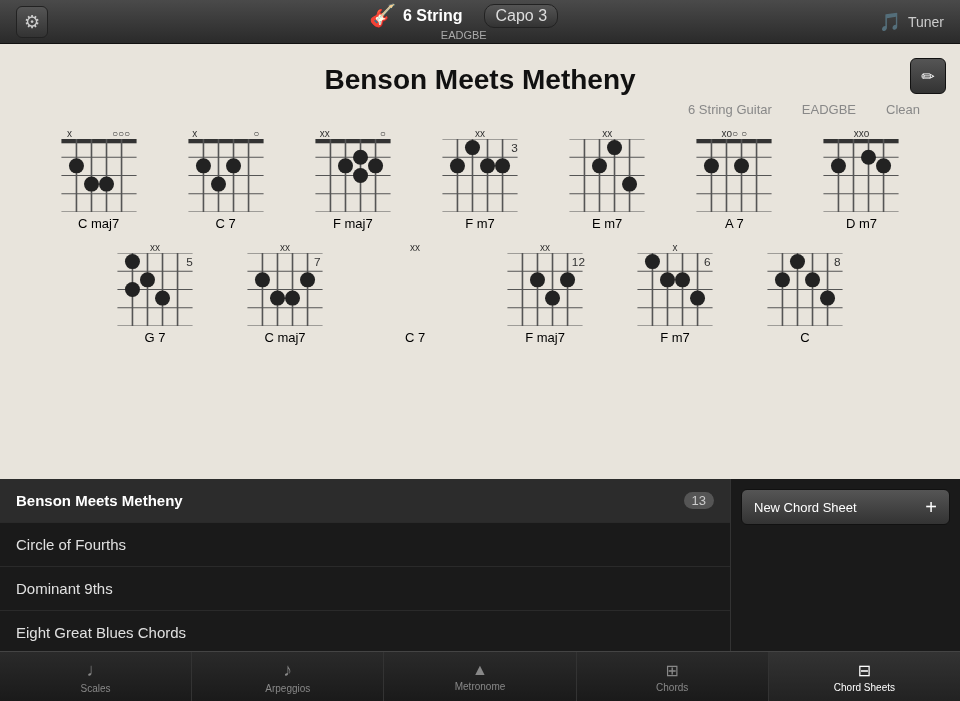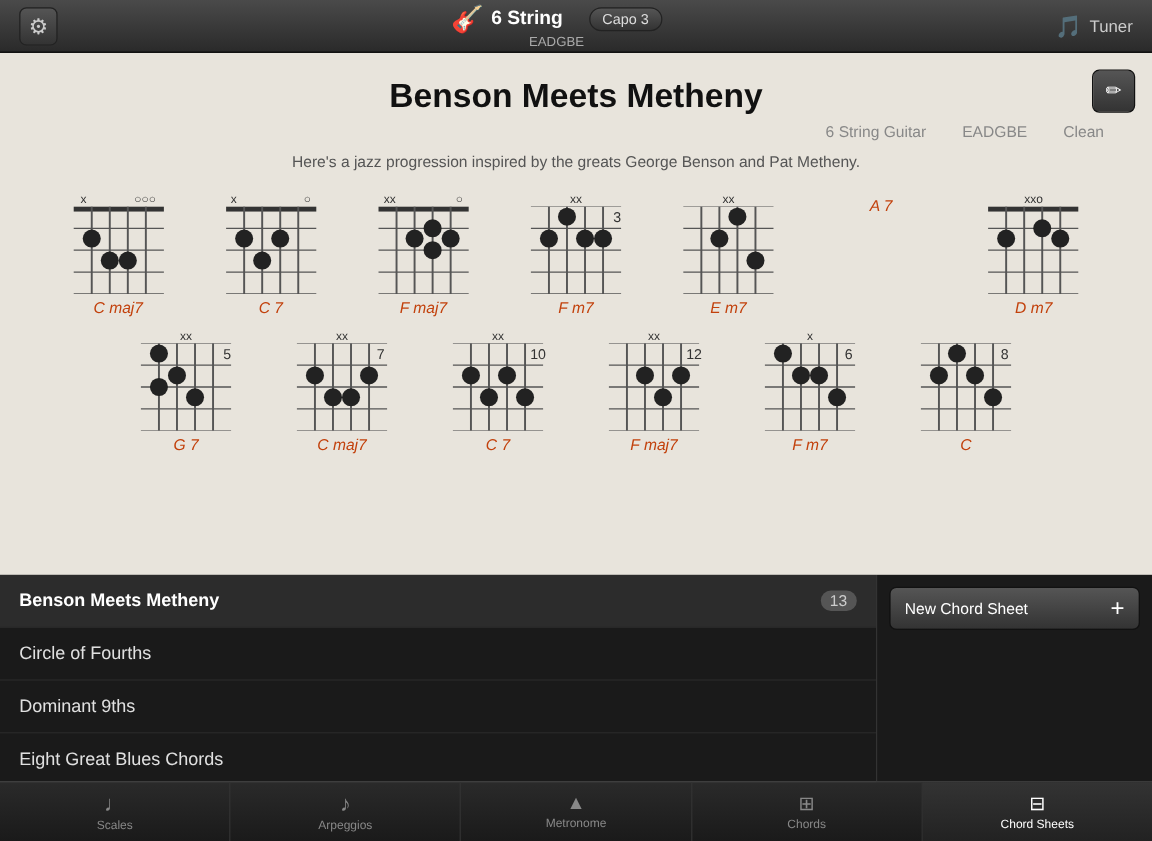--- a/index.html
+++ b/index.html
@@ -60,21 +60,21 @@
     .guitar-tuning {
       font-size: 11px;
       color: #aaa;
       text-align: center;
     }
     .capo-badge {
       margin-left: 16px;
       background: linear-gradient(to bottom, #555, #333);
       border-radius: 10px;
       padding: 2px 10px;
-      font-size: 12px;
+      font-size: 16px;
       color: #ddd;
       border: 1px solid #222;
     }
     .top-bar-right {
       display: flex;
       align-items: center;
       gap: 6px;
     }
     .tuner-icon {
       font-size: 18px;
@@ -143,23 +143,22 @@
       align-items: center;
       width: 120px;
     }
     .chord-diagram {
       position: relative;
       width: 90px;
       height: 85px;
     }
     .chord-name {
       font-size: 13px;
-      color: #c2410c;
+      color: #000000;
       margin-top: 4px;
-      font-style: italic;
     }
     .open-mute-indicators {
       position: absolute;
       top: 0;
       left: 0;
       right: 0;
       display: flex;
       justify-content: space-around;
       padding: 0 4px;
       font-size: 10px;
@@ -347,21 +346,20 @@
   <div class="main-content">
     <div class="edit-btn">
       <span>✏</span>
     </div>
     <div class="song-title">Benson Meets Metheny</div>
     <div class="song-meta">
       <span>6 String Guitar</span>
       <span>EADGBE</span>
       <span>Clean</span>
     </div>
-    <div class="song-desc">Here's a jazz progression inspired by the greats George Benson and Pat Metheny.</div>
 
     <div class="chord-row">
 
       <div class="chord-item">
         <div class="chord-diagram">
           <div class="open-mute-indicators">x<span style="margin-left:2px"></span>○○○</div>
           <div class="fretboard">
             <svg viewBox="0 0 70 68" xmlns="http://www.w3.org/2000/svg">
               <rect x="0" y="0" width="70" height="4" fill="#333"></rect>
               <line x1="14" y1="0" x2="14" y2="68" stroke="#555" stroke-width="1.5"></line>
@@ -470,20 +468,38 @@
               <circle cx="28" cy="25" r="7" fill="#222"></circle>
               <circle cx="42" cy="8" r="7" fill="#222"></circle>
               <circle cx="56" cy="42" r="7" fill="#222"></circle>
             </svg>
           </div>
         </div>
         <span class="chord-name">E m7</span>
       </div>
 
       <div class="chord-item">
+        <div class="chord-diagram">
+          <div class="open-mute-indicators">xo○ ○</div>
+          <div class="fretboard">
+            <svg viewBox="0 0 70 68" xmlns="http://www.w3.org/2000/svg">
+              <rect x="0" y="0" width="70" height="4" fill="#333"></rect>
+              <line x1="14" y1="0" x2="14" y2="68" stroke="#555" stroke-width="1.5"></line>
+              <line x1="28" y1="0" x2="28" y2="68" stroke="#555" stroke-width="1.5"></line>
+              <line x1="42" y1="0" x2="42" y2="68" stroke="#555" stroke-width="1.5"></line>
+              <line x1="56" y1="0" x2="56" y2="68" stroke="#555" stroke-width="1.5"></line>
+              <line x1="0" y1="17" x2="70" y2="17" stroke="#555" stroke-width="1"></line>
+              <line x1="0" y1="34" x2="70" y2="34" stroke="#555" stroke-width="1"></line>
+              <line x1="0" y1="51" x2="70" y2="51" stroke="#555" stroke-width="1"></line>
+              <line x1="0" y1="68" x2="70" y2="68" stroke="#555" stroke-width="1"></line>
+              <circle cx="14" cy="25" r="7" fill="#222"></circle>
+              <circle cx="42" cy="25" r="7" fill="#222"></circle>
+            </svg>
+          </div>
+        </div>
         <span class="chord-name">A 7</span>
       </div>
 
       <div class="chord-item">
         <div class="chord-diagram">
           <div class="open-mute-indicators">xxo</div>
           <div class="fretboard">
             <svg viewBox="0 0 70 68" xmlns="http://www.w3.org/2000/svg">
               <rect x="0" y="0" width="70" height="4" fill="#333"></rect>
               <line x1="14" y1="0" x2="14" y2="68" stroke="#555" stroke-width="1.5"></line>
@@ -552,38 +568,20 @@
               <circle cx="56" cy="25" r="7" fill="#222"></circle>
             </svg>
           </div>
         </div>
         <span class="chord-name">C maj7</span>
       </div>
 
       <div class="chord-item">
         <div class="chord-diagram">
           <div class="open-mute-indicators">xx</div>
-          <div class="fretboard">
-            <svg viewBox="0 0 70 68" xmlns="http://www.w3.org/2000/svg">
-              <line x1="0" y1="0" x2="70" y2="0" stroke="#555" stroke-width="1"></line>
-              <line x1="14" y1="0" x2="14" y2="68" stroke="#555" stroke-width="1.5"></line>
-              <line x1="28" y1="0" x2="28" y2="68" stroke="#555" stroke-width="1.5"></line>
-              <line x1="42" y1="0" x2="42" y2="68" stroke="#555" stroke-width="1.5"></line>
-              <line x1="56" y1="0" x2="56" y2="68" stroke="#555" stroke-width="1.5"></line>
-              <line x1="0" y1="17" x2="70" y2="17" stroke="#555" stroke-width="1"></line>
-              <line x1="0" y1="34" x2="70" y2="34" stroke="#555" stroke-width="1"></line>
-              <line x1="0" y1="51" x2="70" y2="51" stroke="#555" stroke-width="1"></line>
-              <line x1="0" y1="68" x2="70" y2="68" stroke="#555" stroke-width="1"></line>
-              <text x="60" y="12" font-size="11" fill="#333">10</text>
-              <circle cx="14" cy="25" r="7" fill="#222"></circle>
-              <circle cx="28" cy="42" r="7" fill="#222"></circle>
-              <circle cx="42" cy="25" r="7" fill="#222"></circle>
-              <circle cx="56" cy="42" r="7" fill="#222"></circle>
-            </svg>
-          </div>
         </div>
         <span class="chord-name">C 7</span>
       </div>
 
       <div class="chord-item">
         <div class="chord-diagram">
           <div class="open-mute-indicators">xx</div>
           <div class="fretboard">
             <svg viewBox="0 0 70 68" xmlns="http://www.w3.org/2000/svg">
               <line x1="0" y1="0" x2="70" y2="0" stroke="#555" stroke-width="1"></line>

